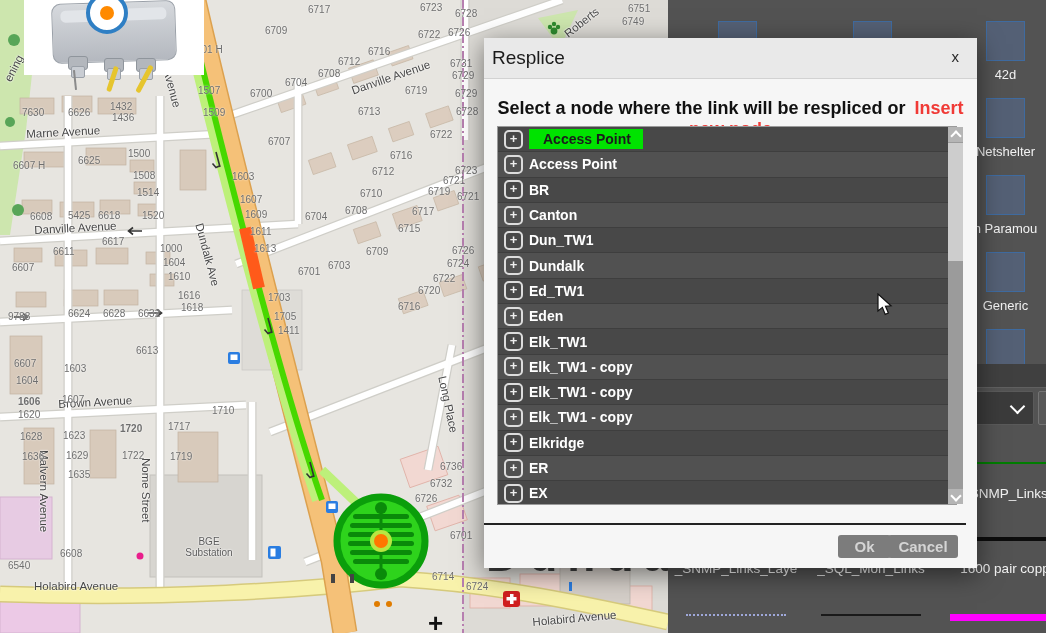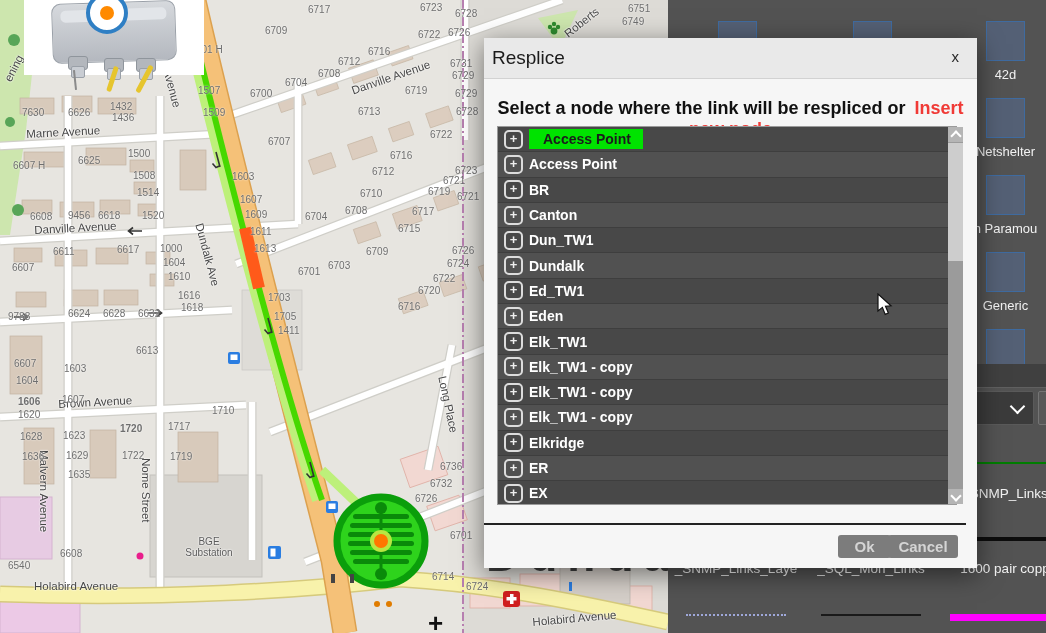--- a/index.html
+++ b/index.html
@@ -306,28 +306,28 @@
         <div class="hnum" style="left: 198px; top: 85px;">1507</div>
         <div class="hnum" style="left: 203px; top: 107px;">1509</div>
         <div class="hnum" style="left: 196px; top: 44px;">701 H</div>
         <div class="hnum" style="left: 128px; top: 148px;">1500</div>
         <div class="hnum" style="left: 133px; top: 170px;">1508</div>
         <div class="hnum" style="left: 137px; top: 187px;">1514</div>
         <div class="hnum" style="left: 142px; top: 210px;">1520</div>
         <div class="hnum" style="left: 13px; top: 160px;">6607 H</div>
         <div class="hnum" style="left: 78px; top: 155px;">6625</div>
         <div class="hnum" style="left: 30px; top: 211px;">6608</div>
-        <div class="hnum" style="left: 68px; top: 210px;">9456</div>
+        <div class="hnum" style="left: 68px; top: 210px;">5425</div>
         <div class="hnum" style="left: 98px; top: 210px;">6618</div>
         <div class="hnum" style="left: 160px; top: 243px;">1000</div>
         <div class="hnum" style="left: 163px; top: 257px;">1604</div>
         <div class="hnum" style="left: 168px; top: 271px;">1610</div>
         <div class="hnum" style="left: 12px; top: 262px;">6607</div>
         <div class="hnum" style="left: 53px; top: 246px;">6611</div>
-        <div class="hnum" style="left: 102px; top: 244px; margin-left: 15px;">6617</div>
+        <div class="hnum" style="left: 102px; top: 236px;">6617</div>
         <div class="hnum" style="left: 178px; top: 290px;">1616</div>
         <div class="hnum" style="left: 181px; top: 302px;">1618</div>
         <div class="hnum" style="left: 8px; top: 311px;">9788</div>
         <div class="hnum" style="left: 68px; top: 308px;">6624</div>
         <div class="hnum" style="left: 103px; top: 308px;">6628</div>
         <div class="hnum" style="left: 138px; top: 308px;">6632</div>
         <div class="hnum" style="left: 136px; top: 345px;">6613</div>
         <div class="hnum" style="left: 14px; top: 358px;">6607</div>
         <div class="hnum" style="left: 64px; top: 363px;">1603</div>
         <div class="hnum" style="left: 16px; top: 375px;">1604</div>

